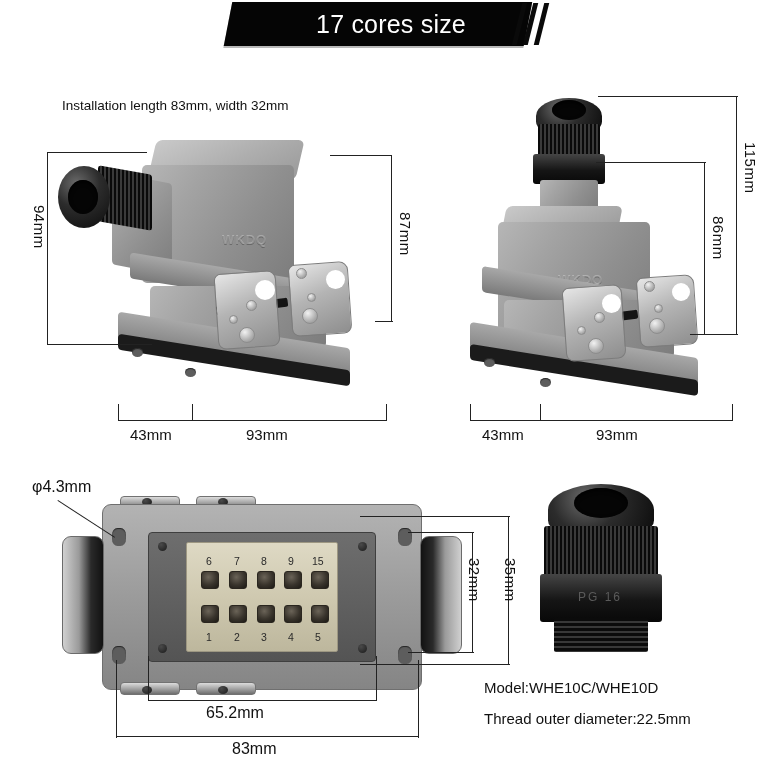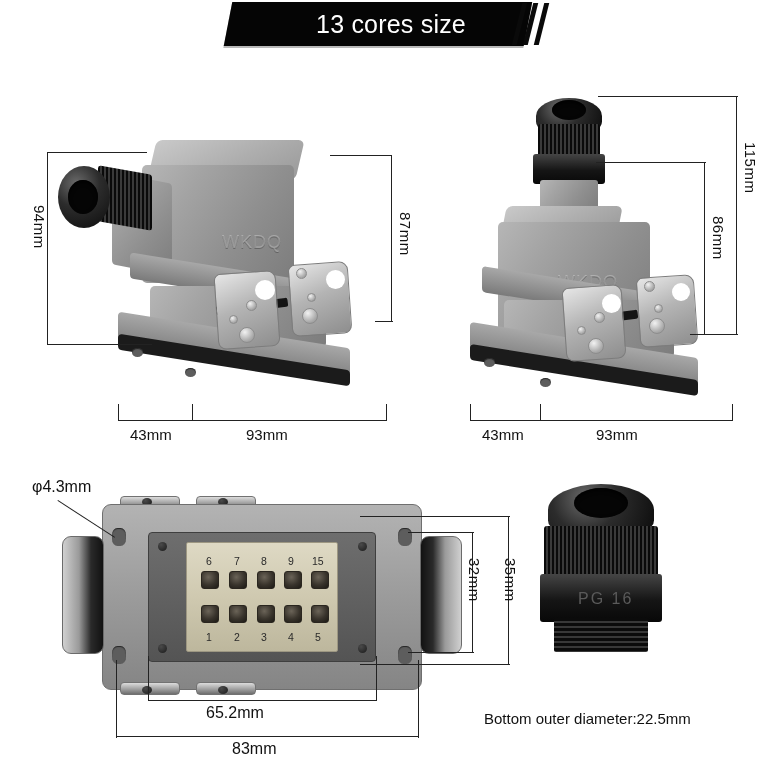--- a/index.html
+++ b/index.html
@@ -89,22 +89,22 @@
   }
   .hole {
     position: absolute;
     background: #5d5d5d;
     border-radius: 50%;
     box-shadow: inset 0 1px 1px rgba(0,0,0,.6);
   }
   .brand {
     position: absolute;
     color: rgba(245,245,245,.30);
-    font-size: 18px;
-    font-weight: normal;
+    font-size: 13px;
+    font-weight: bold;
     letter-spacing: 1px;
     text-shadow: 0 1px 0 rgba(0,0,0,.25);
   }
 
   
   .gland-cap {
     position: absolute;
     background: radial-gradient(circle at 35% 28%, #6a6a6a 0%, #2c2c2c 42%, #0c0c0c 100%);
     border-radius: 50%;
   }
@@ -204,28 +204,29 @@
     border-radius: 50%;
   }
 </style>
 </head>
 <body>
 
 <div class="stage">
 
   <div class="banner-wrap">
     <div class="banner"></div>
-    <div class="banner-text">13 cores size</div>
+    <div class="banner-text">17 cores size</div>
   </div>
   <div class="stripes">
     <div class="stripe s1"></div>
     <div class="stripe s2"></div>
     <div class="stripe s3"></div>
   </div>
 
+  <div class="spec-top l2">Installation length 83mm, width 32mm</div>
 
   <div class="prod" style="left:0;top:0;width:420px;height:460px;">
 
     <div class="housing-top" style="left:152px;top:140px;width:148px;height:40px;transform:skewX(-13deg);"></div>
     <div class="housing" style="left:142px;top:165px;width:152px;height:118px;"></div>
 
     <div class="housing" style="left:112px;top:178px;width:60px;height:92px;transform:skewY(11deg);border-radius:4px;"></div>
     <div class="brand" style="left:222px;top:232px;">WKDQ</div>
 
     <div class="gland-knurl" style="left:98px;top:170px;width:54px;height:56px;transform:skewY(10deg);"></div>
@@ -400,19 +401,20 @@
     <div class="tick-v" style="left:116px;top:190px;height:78px;"></div>
     <div class="tick-v" style="left:418px;top:190px;height:78px;"></div>
     <div class="dlabel" style="left:232px;top:270px;font-size:16px;">83mm</div>
   </div>
 
   <div class="prod" style="left:520px;top:470px;width:200px;height:200px;">
     <div class="gland-cap" style="left:28px;top:14px;width:106px;height:52px;border-radius:50% 50% 30% 30%;"></div>
     <div class="gland-bore" style="left:54px;top:18px;width:54px;height:30px;"></div>
     <div class="gland-knurl" style="left:24px;top:56px;width:114px;height:52px;"></div>
     <div class="gland-hex" style="left:20px;top:104px;width:122px;height:48px;"></div>
-    <div class="term-num" style="left:58px;top:120px;color:#5a5a5a;font-size:16px;letter-spacing:2px;">PG 16</div>
+    <div class="term-num" style="left:58px;top:120px;color:#5a5a5a;font-size:12px;letter-spacing:2px;">PG 16</div>
     <div class="gland-thread" style="left:34px;top:148px;width:94px;height:34px;"></div>
   </div>
 
-  <div class="spec-bottom b2">Bottom outer diameter:22.5mm</div>
+  <div class="spec-bottom b1">Model:WHE10C/WHE10D</div>
+  <div class="spec-bottom b2">Thread outer diameter:22.5mm</div>
 
 </div>
 
 </body></html>

